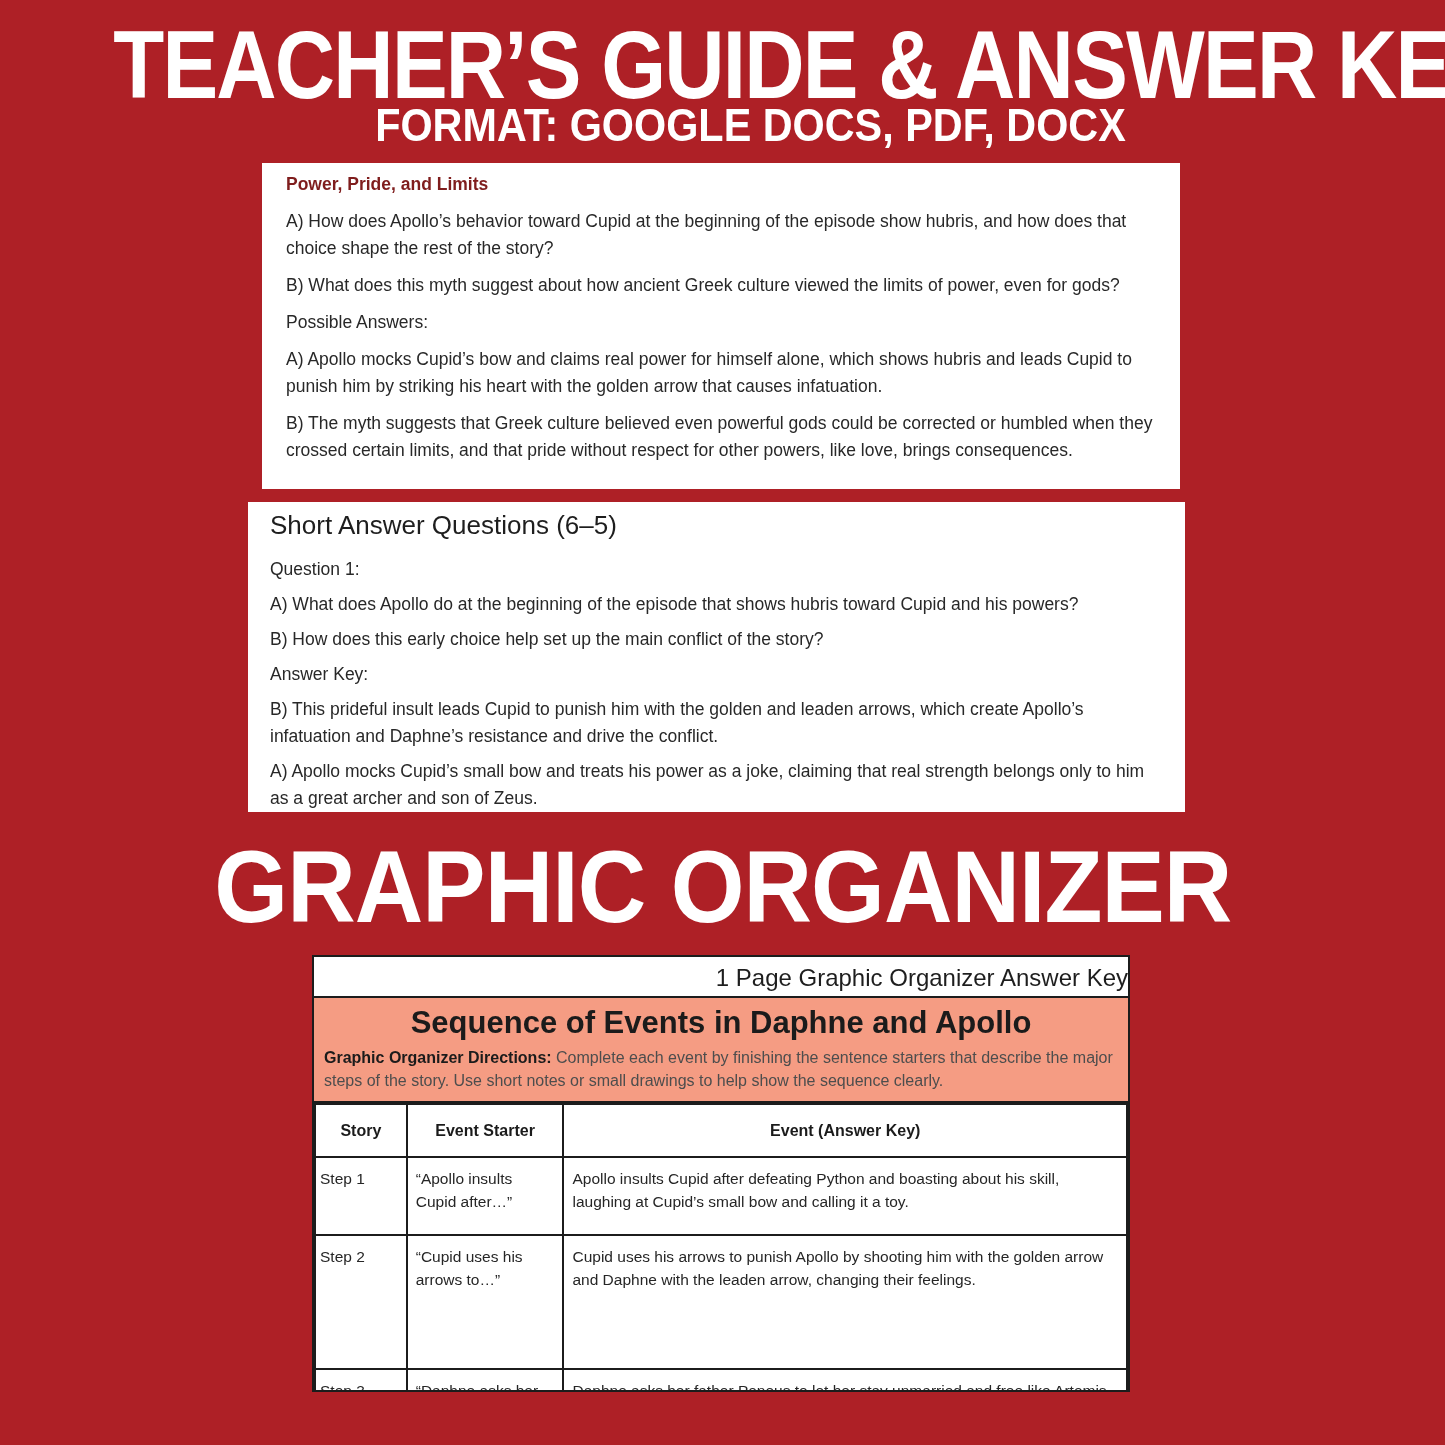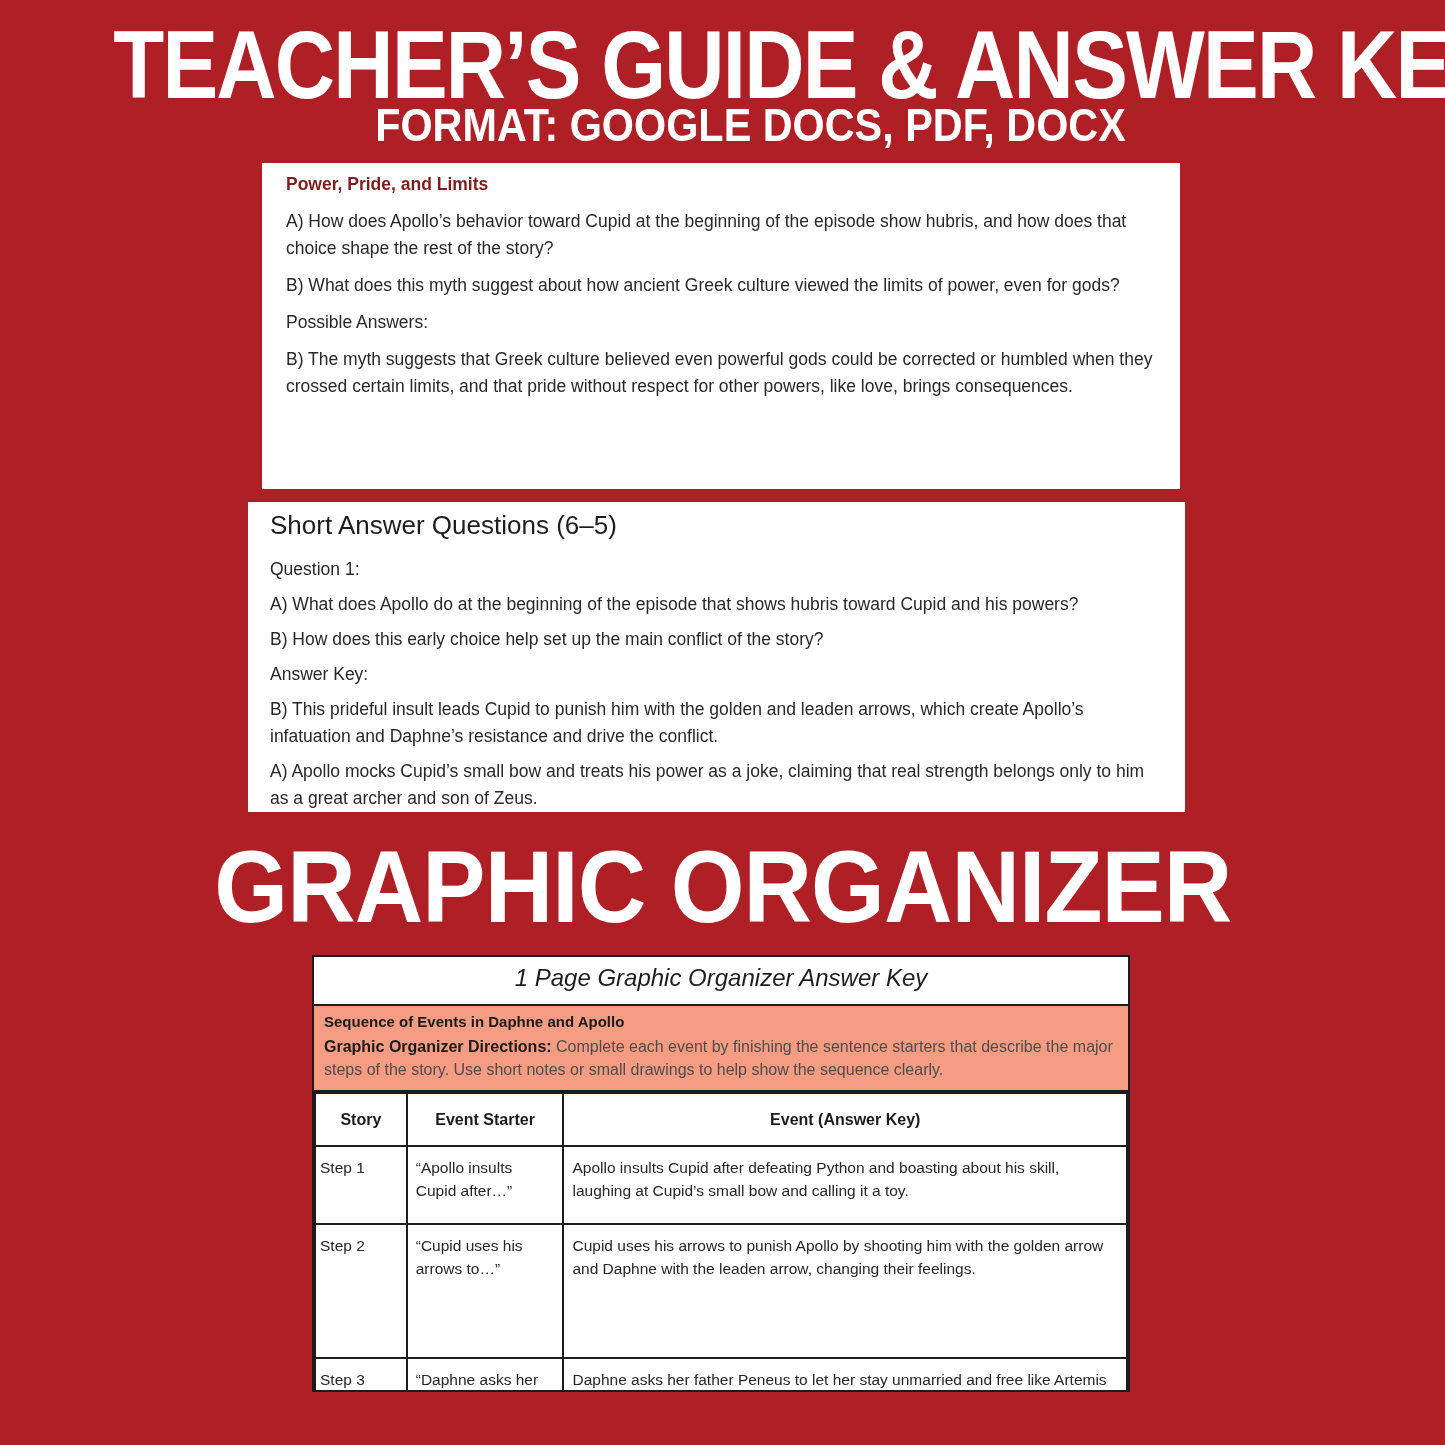--- a/index.html
+++ b/index.html
@@ -60,30 +60,30 @@
   .doc2 p { margin-bottom: 8px; }
   .doc p.bold { font-weight: 700; color: #7f1d1d; }
 
   
   .organizer {
     position: absolute; left: 312px; top: 955px; width: 818px; height: 437px;
     background: #ffffff; border: 2px solid #1c1c1c;
     box-sizing: border-box; overflow: hidden; color: #262626;
   }
   .org-title {
-    height: 47px; line-height: 41px; text-align: center;
-    font-size: 24px; color: #1e1e1e; font-style: italic;
+    height: 39px; line-height: 41px; text-align: right;
+    font-size: 24px; color: #1e1e1e;
   }
   .org-banner {
     border-top: 2px solid #1c1c1c; border-bottom: 2px solid #1c1c1c;
     padding: 5px 10px 9px 10px;
     box-sizing: border-box;
   }
   .org-banner-title {
-    font-size: 15px; font-weight: 700; color: #1b1b1b;
+    text-align: center; font-size: 31px; font-weight: 700; color: #1b1b1b;
     margin: 2px 0 5px 0;
   }
   .org-directions {
     font-size: 16px; line-height: 23px; color: #4d4d4d;
   }
   .org-directions b { color: #1b1b1b; }
 
   table.org-table {
     width: 100%; border-collapse: collapse; table-layout: fixed;
   }
@@ -115,20 +115,21 @@
   </div>
   <div class="subtitle">
     <span>FORMAT: GOOGLE DOCS, PDF, DOCX</span>
   </div>
 
   <section class="doc doc1">
     <p class="bold">Power, Pride, and Limits</p>
     <p>A) How does Apollo’s behavior toward Cupid at the beginning of the episode show hubris, and how does that choice shape the rest of the story?</p>
     <p>B) What does this myth suggest about how ancient Greek culture viewed the limits of power, even for gods?</p>
     <p>Possible Answers:</p>
+    <p>A) Apollo mocks Cupid’s bow and claims real power for himself alone, which shows hubris and leads Cupid to punish him by striking his heart with the golden arrow that causes infatuation.</p>
     <p>B) The myth suggests that Greek culture believed even powerful gods could be corrected or humbled when they crossed certain limits, and that pride without respect for other powers, like love, brings consequences.</p>
   </section>
 
   <section class="doc doc2">
     <h2 class="doc-title">Short Answer Questions (6–5)</h2>
     <p>Question 1:</p>
     <p>A) What does Apollo do at the beginning of the episode that shows hubris toward Cupid and his powers?</p>
     <p>B) How does this early choice help set up the main conflict of the story?</p>
     <p>Answer Key:</p>
     <p>B) This prideful insult leads Cupid to punish him with the golden and leaden arrows, which create Apollo’s infatuation and Daphne’s resistance and drive the conflict.</p>

